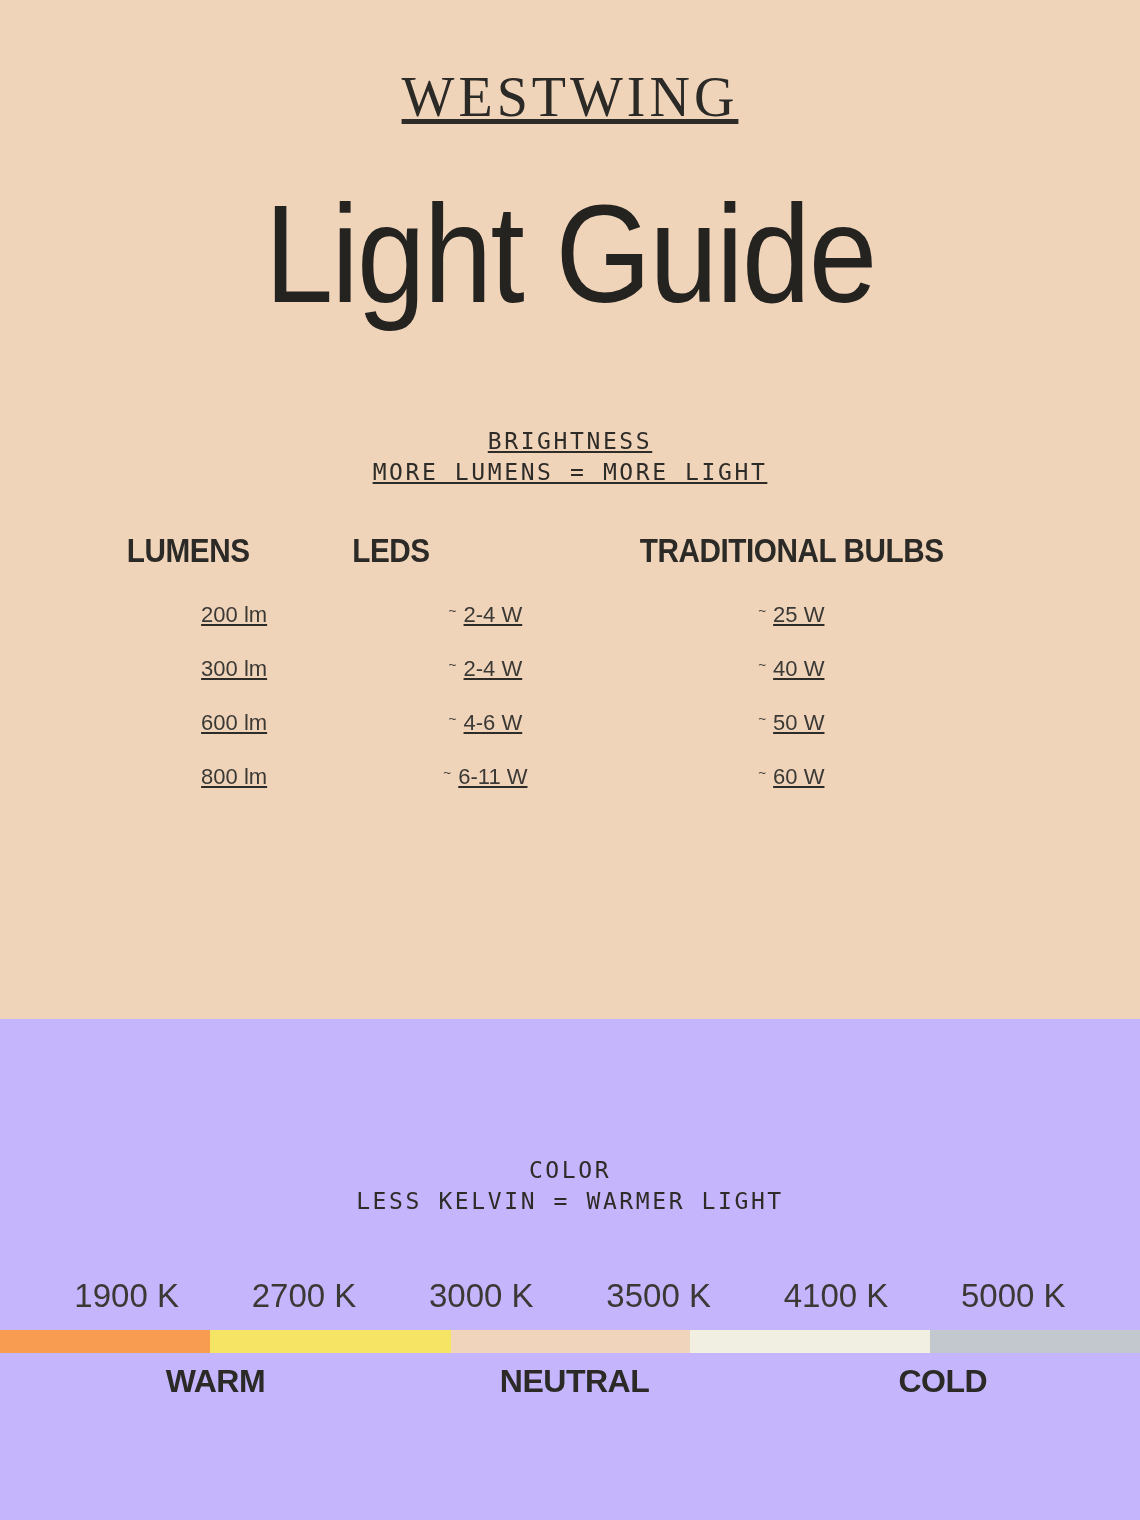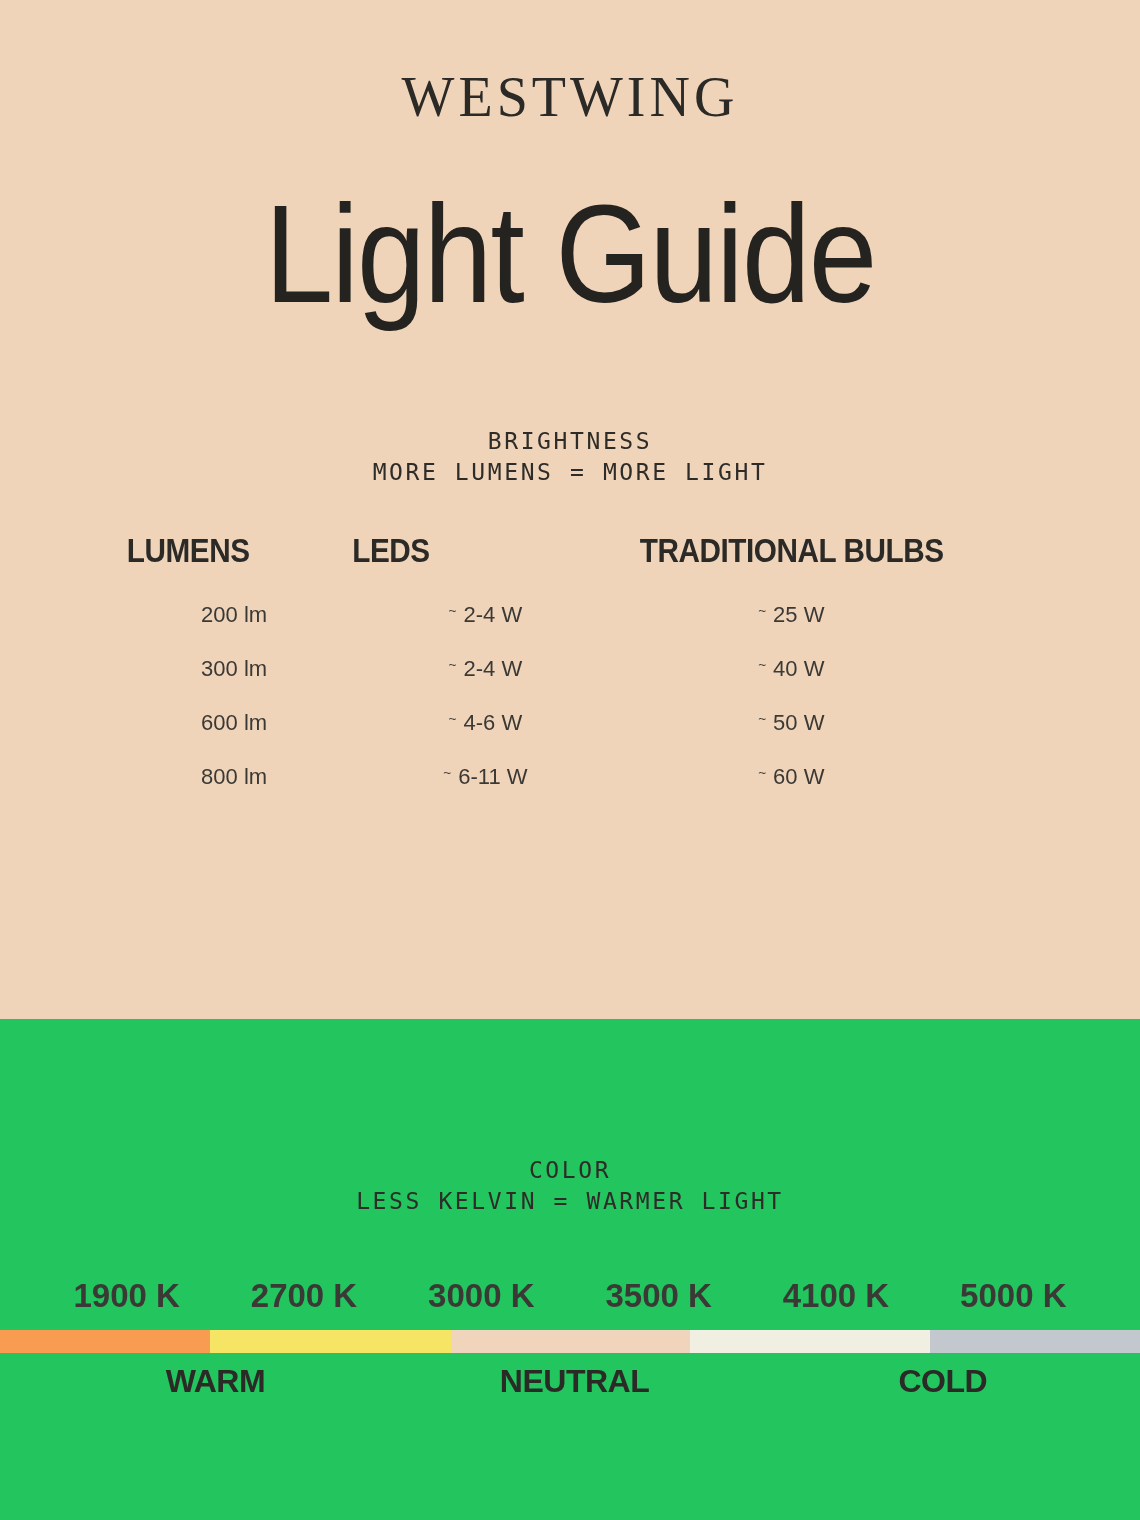--- a/index.html
+++ b/index.html
@@ -111,21 +111,21 @@
   }
   .kelvin-row {
     display: flex;
     padding: 0 38px;
     margin-top: 60px;
   }
   .kelvin-cell {
     flex: 1 1 0;
     text-align: center;
     font-size: 33px;
-    font-weight: 700;
+    font-weight: 400;
     color: #3b3935;
     white-space: nowrap;
   }
   .scale-bar {
     display: flex;
     width: 100%;
     height: 23px;
     margin-top: 15px;
   }
   .seg { height: 100%; }
@@ -151,21 +151,21 @@
   }
   .temp-warm    { left: 18.9%; }
   .temp-neutral { left: 50.4%; }
   .temp-cold    { left: 82.7%; }
 </style>
 </head>
 <body>
 
 <div class="page">
 
-  <div class="section-top" style="background: rgb(240, 212, 186);">
+  <div class="section-top" style="background: rgb(240, 212, 186); text-decoration: underline;">
 
     <div class="brand">WESTWING</div>
 
     <div class="title"><span class="squeeze">Light Guide</span></div>
 
     <div class="mono-heading brightness-heading">
       <div>BRIGHTNESS</div>
       <div>MORE LUMENS = MORE LIGHT</div>
     </div>
 
@@ -200,21 +200,21 @@
         </tr>
         <tr>
           <td>800 lm</td>
           <td><span class="approx">~</span><span>6-11 W</span></td>
           <td><span class="approx">~</span><span>60 W</span></td>
         </tr>
       </tbody>
     </table>
   </div>
 
-  <div class="section-bottom" style="background: #22c55e;">
+  <div class="section-bottom" style="background: #c4b5fd;">
 
     <div class="mono-heading">
       <div>COLOR</div>
       <div>LESS KELVIN = WARMER LIGHT</div>
     </div>
 
     <div class="kelvin-row">
       <div class="kelvin-cell">1900 K</div>
       <div class="kelvin-cell">2700 K</div>
       <div class="kelvin-cell">3000 K</div>

